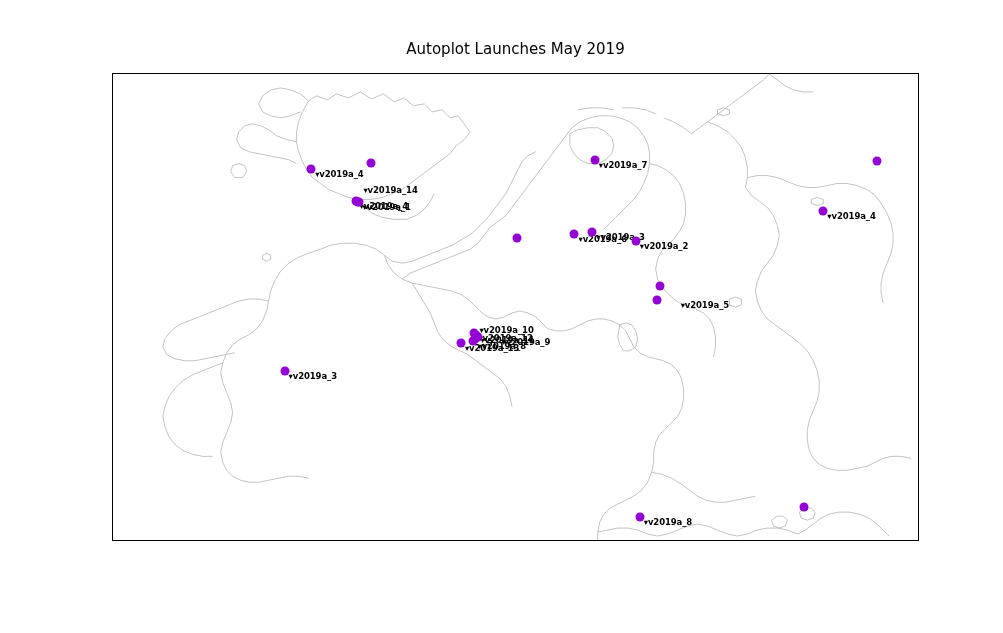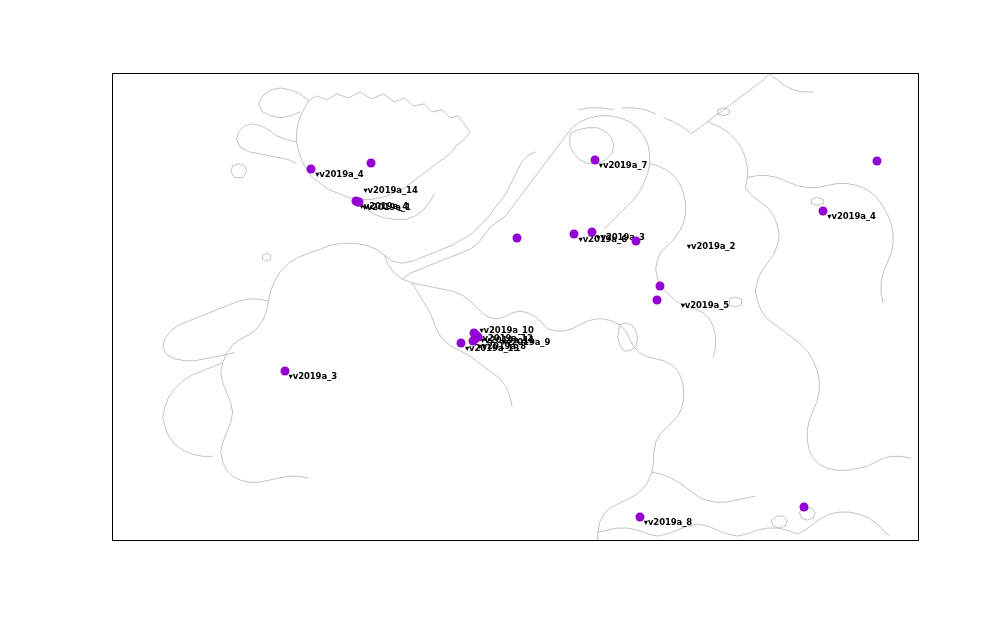--- a/index.html
+++ b/index.html
@@ -108,20 +108,21 @@
     width: 100%;
     height: 100%;
     pointer-events: none;
   }
 </style>
 </head>
 <body>
 
 <div id="figure">
 
+  <div id="plot-title">Autoplot Launches May 2019</div>
 
   <div id="axes">
 
     <svg id="map-svg" viewBox="0 0 807 468" preserveAspectRatio="none">
 
       <path class="geo-path" d="M196,27 L204,22 L215,26 L224,20 L236,24 L248,18 L259,25 L271,20 L282,28 L292,24 L301,32 L312,30 L320,38 L330,36 L338,44 L346,42 L352,50 L358,58 L352,66 L344,72 L338,80 L330,86 L322,92 L314,98 L306,104 L298,110 L290,116 L280,120 L270,124 L258,126 L246,126 L236,124 L226,120 L216,116 L208,110 L200,104 L194,96 L190,88 L186,78 L184,68 L184,58 L186,48 L190,38 Z"></path>
 
       <path class="geo-path" d="M184,68 L174,66 L164,62 L156,56 L148,52 L140,50 L132,52 L126,58 L124,66 L128,74 L136,78 L146,80 L156,82 L166,84 L176,86 L184,90"></path>
 
       <path class="geo-path" d="M196,27 L188,20 L178,16 L168,14 L158,16 L150,22 L146,30 L150,38 L158,42 L168,44 L178,42 L188,38"></path>
@@ -237,21 +238,21 @@
         <span class="point-label" style="left: 485.784px; top: 90.5484px;">▾v2019a_7</span>
         <div class="data-point" style="left: 764.475px; top: 87.0581px; background: rgb(148, 0, 211);"></div>
         <div class="data-point" style="left: 710.353px; top: 136.877px; background: rgb(148, 0, 211);"></div>
         <span class="point-label" style="left: 714.353px; top: 141.877px;">▾v2019a_4</span>
         <div class="data-point" style="left: 403.5px; top: 163.548px; background: rgb(148, 0, 211);"></div>
         <div class="data-point" style="left: 461.488px; top: 160.026px; background: rgb(148, 0, 211);"></div>
         <span class="point-label" style="left: 465.488px; top: 165.026px;">▾v2019a_6</span>
         <div class="data-point" style="left: 479.368px; top: 157.51px; background: rgb(148, 0, 211);"></div>
         <span class="point-label" style="left: 483.368px; top: 162.51px;">▾v2019a_3</span>
         <div class="data-point" style="left: 522.859px; top: 167.071px; background: rgb(148, 0, 211);"></div>
-        <span class="point-label" style="left: 526.859px; top: 172.071px; margin-left: 47px;">▾v2019a_2</span>
+        <span class="point-label" style="left: 526.859px; top: 172.071px;">▾v2019a_2</span>
         <div class="data-point" style="left: 547.02px; top: 212.361px; background: rgb(148, 0, 211);"></div>
         <div class="data-point" style="left: 543.638px; top: 226.452px; background: rgb(148, 0, 211);"></div>
         <span class="point-label" style="left: 547.638px; top: 231.452px; margin-left: 20px;">▾v2019a_5</span>
         <div class="data-point" style="left: 347.928px; top: 268.723px; background: rgb(148, 0, 211);"></div>
         <span class="point-label" style="left: 351.928px; top: 273.723px;">▾v2019a_13</span>
         <div class="data-point" style="left: 361.459px; top: 258.658px; background: rgb(148, 0, 211);"></div>
         <span class="point-label" style="left: 365.459px; top: 263.658px;">▾v2019a_12</span>
         <div class="data-point" style="left: 363.392px; top: 260.671px; background: rgb(148, 0, 211);"></div>
         <span class="point-label" style="left: 367.392px; top: 265.671px;">▾v2019a_11</span>
         <div class="data-point" style="left: 364.841px; top: 262.684px; background: rgb(148, 0, 211);"></div>

